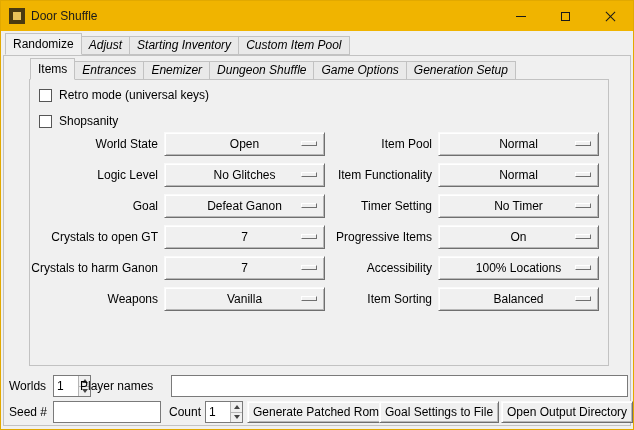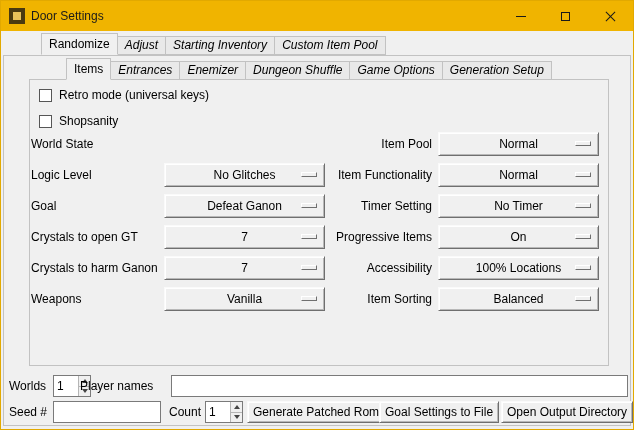--- a/index.html
+++ b/index.html
@@ -21,34 +21,34 @@
   .title-icon span { width:8px; height:8px; background:#e8c25a; display:block; }
   .title-text { flex:1; font-size:12px; color:#1a1a1a; }
   .winbtn { width:45px; height:30px; display:flex; align-items:center; justify-content:center; }
   .glyph-min { width:10px; height:1px; background:#1a1a1a; }
   .glyph-max { width:9px; height:9px; border:1px solid #1a1a1a; }
   .glyph-close { position:relative; width:11px; height:11px; }
   .glyph-close i { position:absolute; left:-1px; top:5px; width:13px; height:1px; background:#1a1a1a; display:block; }
   .glyph-close i:first-child { transform:rotate(45deg); }
   .glyph-close i:last-child  { transform:rotate(-45deg); }
   
-  .tabs { position:absolute; display:flex; align-items:flex-end; height:22px; z-index:2;margin-left:36px; }
+  .tabs { position:absolute; display:flex; align-items:flex-end; height:22px; z-index:2; }
   .tab { height:19px; line-height:17px; padding:0 7px; background:#e9e9e9;
          border:1px solid #c2c2c2; white-space:nowrap; }
   .tab + .tab { margin-left:-1px;font-style:italic; }
   .tab.sel { height:22px; line-height:20px; background:#f0f0f0;
              border-bottom-color:#f0f0f0; position:relative; z-index:3; }
   .pane { position:absolute; background:#f0f0f0; border:1px solid #c2c2c2; }
   
   .check-row { position:absolute; left:38px; display:flex; align-items:center; height:16px; }
   .checkbox { width:13px; height:13px; background:#fff; border:1px solid #565656; margin-right:7px; }
   
   .field-row { position:absolute; left:30px; width:574px; height:24px; }
   .flabel { position:absolute; top:0; height:24px; line-height:24px; }
-  .flabel.l { left:0; width:127px; }
+  .flabel.l { left:0; width:127px; text-align:right; }
   .flabel.r { left:300px; width:101px; text-align:right; }
   .dd {
     position:absolute; top:0; height:24px; background:#f0f0f0;
     border:1px solid; border-color:#fafafa #6f6f6f #6f6f6f #fafafa;
     box-shadow: inset 1px 1px 0 #ffffff, inset -1px -1px 0 #b8b8b8;
     display:flex; align-items:center; justify-content:center;
   }
   .dd.l { left:133px; width:161px; }
   .dd.r { left:407px; width:161px; }
   .dd .ind {
@@ -78,21 +78,21 @@
 </style>
 </head>
 <body>
 
 <div class="window">
 
   <div class="titlebar">
     <span class="title-icon">
         <span></span>
       </span>
-    <span class="title-text">Door Settings</span>
+    <span class="title-text">Door Shuffle</span>
     <span class="winbtn">
         <span class="glyph-min"></span>
       </span>
     <span class="winbtn">
         <span class="glyph-max"></span>
       </span>
     <span class="winbtn">
         <span class="glyph-close">
           <i></i>
           <i></i>
@@ -122,20 +122,24 @@
     <span class="checkbox"></span>
     <span>Retro mode (universal keys)</span>
   </div>
   <div class="check-row" style="top:112px;">
     <span class="checkbox"></span>
     <span>Shopsanity</span>
   </div>
 
   <div class="field-row" style="top:131px;">
     <span class="flabel l">World State</span>
+    <span class="dd l">
+        <span>Open</span>
+        <span class="ind"></span>
+      </span>
     <span class="flabel r">Item Pool</span>
     <span class="dd r">
         <span>Normal</span>
         <span class="ind"></span>
       </span>
   </div>
   <div class="field-row" style="top:162px;padding-left:32px;">
     <span class="flabel l">Logic Level</span>
     <span class="dd l">
         <span>No Glitches</span>

